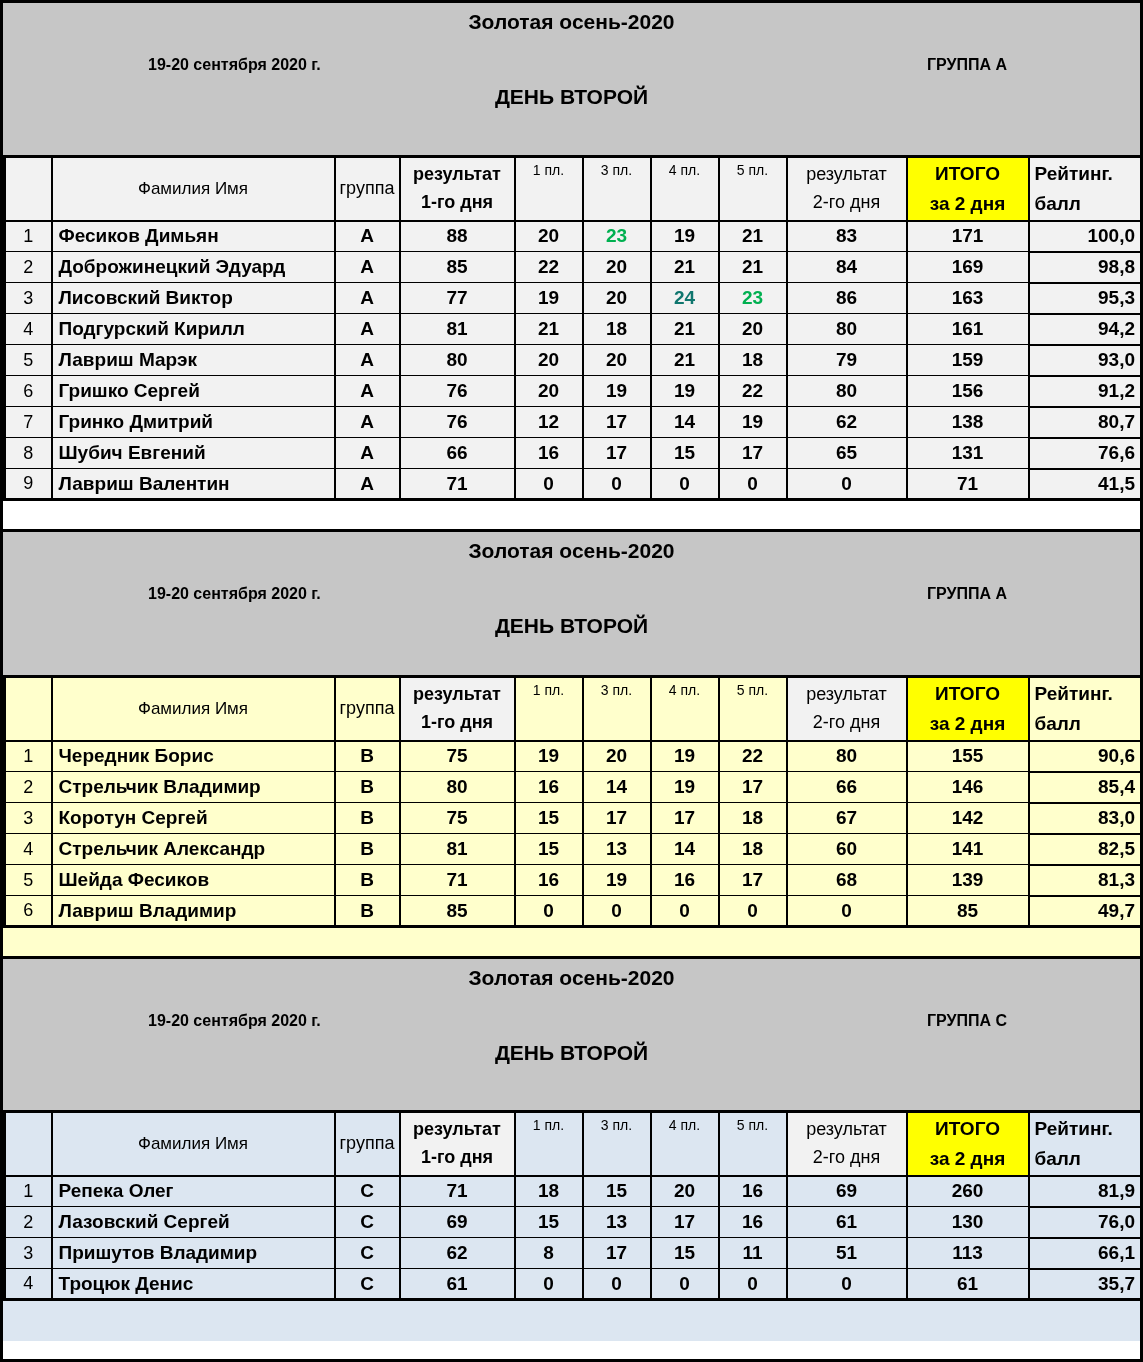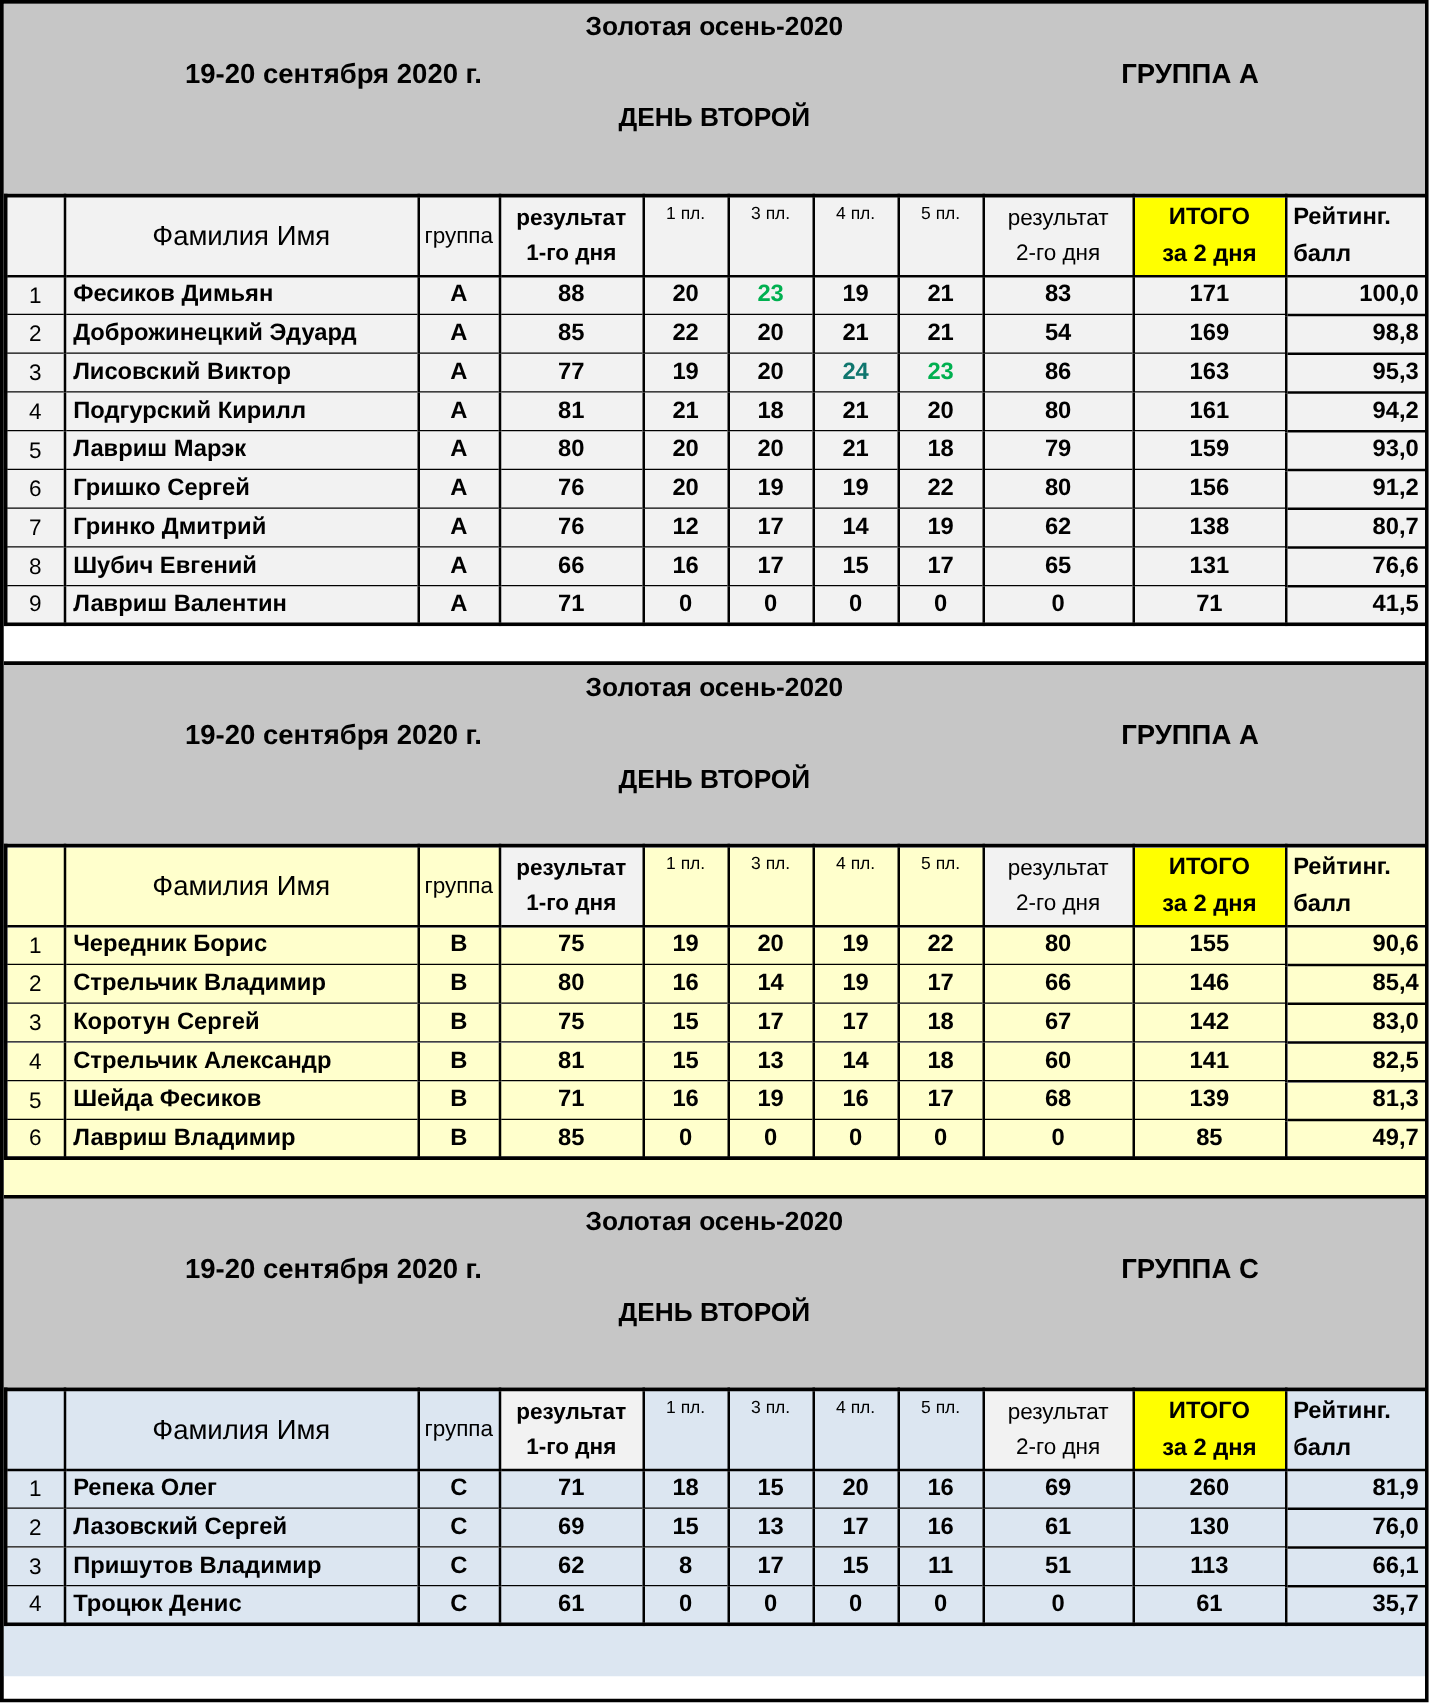--- a/index.html
+++ b/index.html
@@ -28,23 +28,23 @@
   .t-title {
     text-align: center;
     font-weight: bold;
     font-size: 21px;
     color: #000;
   }
   .t-line2 {
     display: flex;
     justify-content: space-between;
     padding: 0 133px 0 145px;
-    margin-top: 12px;
+    margin-top: 22px;
     font-weight: bold;
-    font-size: 22px;
+    font-size: 16px;
   }
   .t-day {
     text-align: center;
     font-weight: bold;
     font-size: 21px;
     margin-top: 11px;
   }
 
   
   table.results {
@@ -68,21 +68,21 @@
     border-right-width: 2px;
     color: #000;
     overflow: hidden;
     white-space: nowrap;
   }
   thead tr { height: 64px; }
   tbody tr { height: 31px; }
   thead th { border-bottom: 2px solid #000; font-weight: normal; }
 
   
-  .h-name  { font-size: 22px; text-align: center; vertical-align: middle; }
+  .h-name  { font-size: 17px; text-align: center; vertical-align: middle; }
   .h-group { font-size: 18px; text-align: center; vertical-align: middle; }
   .h-res   { font-size: 18px; text-align: center; vertical-align: middle; background: #F2F2F2 !important; line-height: 1.55; }
   .h-res.bold { font-weight: bold; }
   .h-pl    { font-size: 14px; text-align: center; vertical-align: top; padding-top: 4px; }
   .h-total { font-size: 19px; font-weight: bold; text-align: center; vertical-align: middle; background: var(--total-bg, #FFFF00) !important; line-height: 1.55; }
   .h-rating{ font-size: 19px; font-weight: bold; text-align: left; vertical-align: middle; padding-left: 5px; line-height: 1.55; }
 
   
   td { font-size: 19px; font-weight: bold; text-align: center; vertical-align: middle; }
   td.cell-num    { font-size: 18px; font-weight: normal; }
@@ -170,21 +170,21 @@
         </tr>
         <tr>
           <td class="cell-num">2</td>
           <td class="cell-name">Доброжинецкий Эдуард</td>
           <td class="cell-group">А</td>
           <td class="cell-res1">85</td>
           <td class="cell-p1">22</td>
           <td class="cell-p3">20</td>
           <td class="cell-p4">21</td>
           <td class="cell-p5">21</td>
-          <td class="cell-res2">54</td>
+          <td class="cell-res2">84</td>
           <td class="cell-total">169</td>
           <td class="cell-rating">98,8</td>
         </tr>
         <tr>
           <td class="cell-num">3</td>
           <td class="cell-name">Лисовский Виктор</td>
           <td class="cell-group">А</td>
           <td class="cell-res1">77</td>
           <td class="cell-p1">19</td>
           <td class="cell-p3">20</td>

